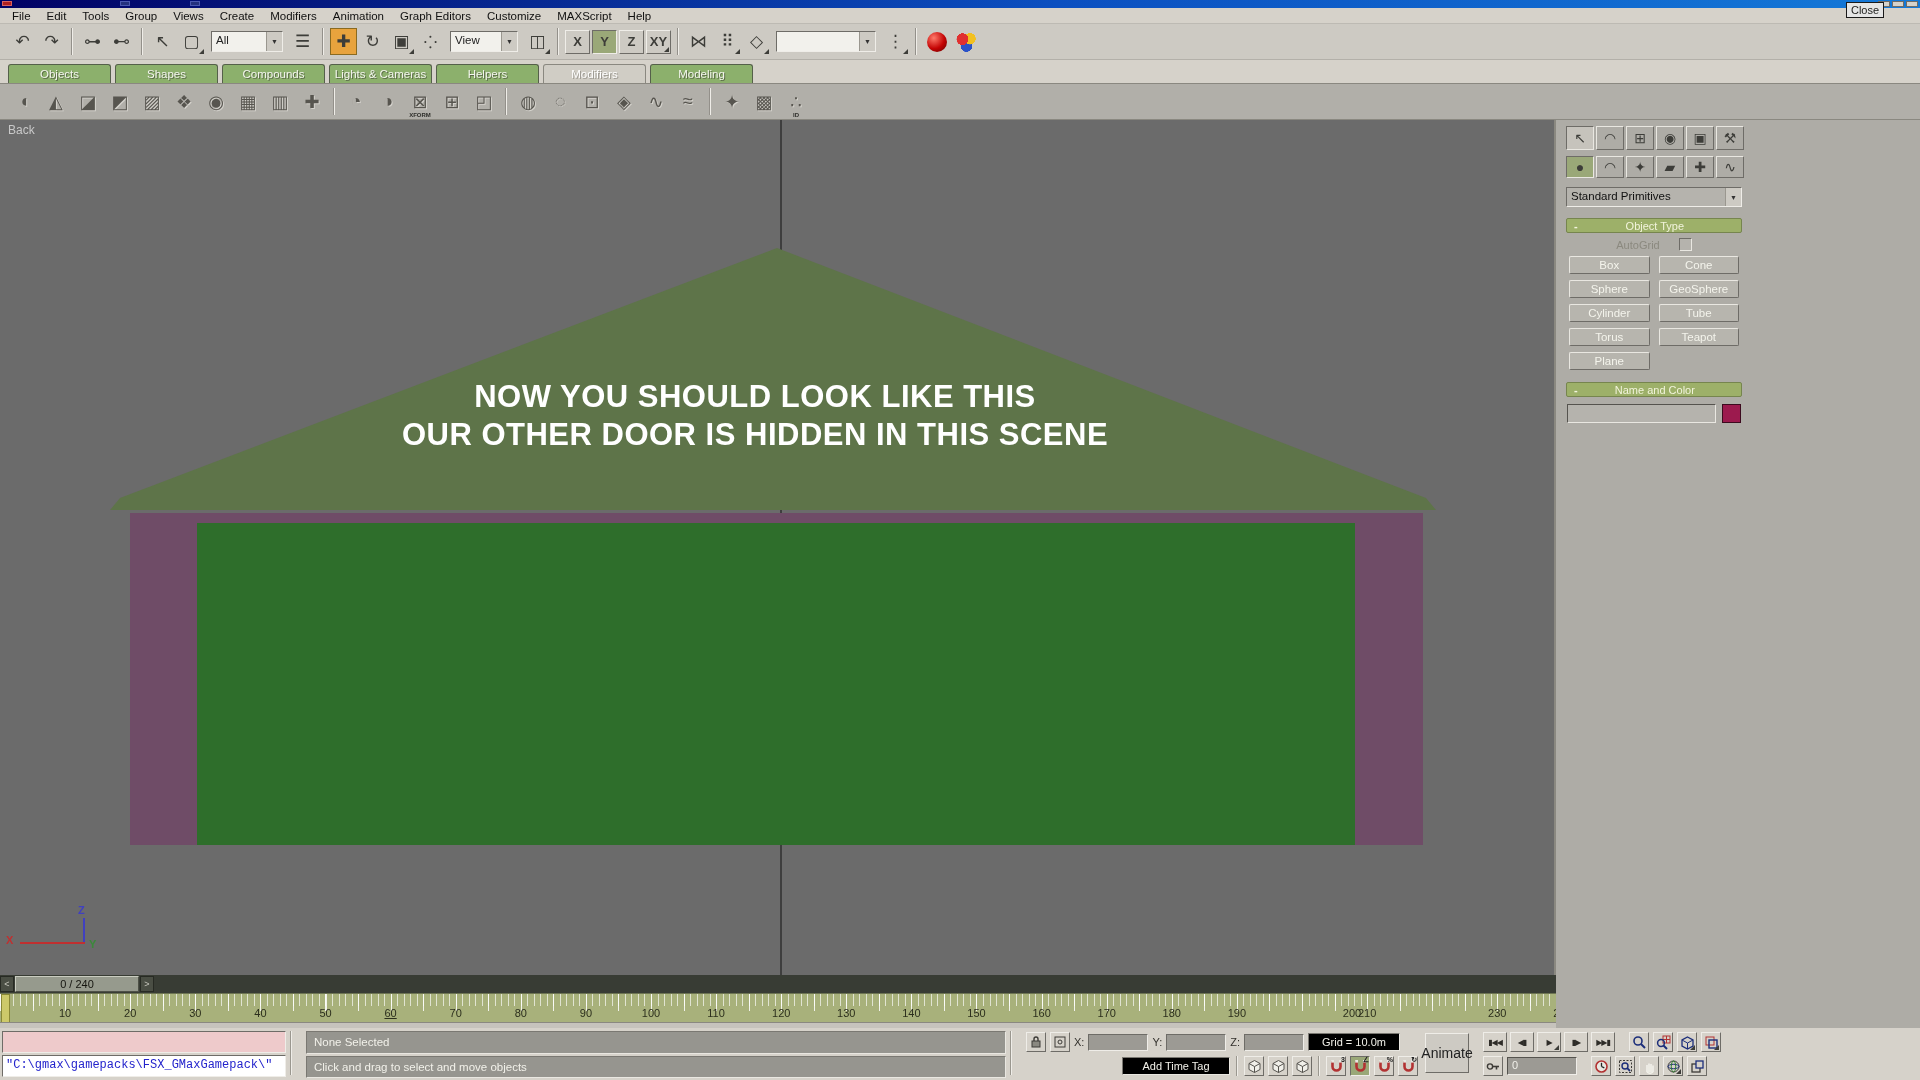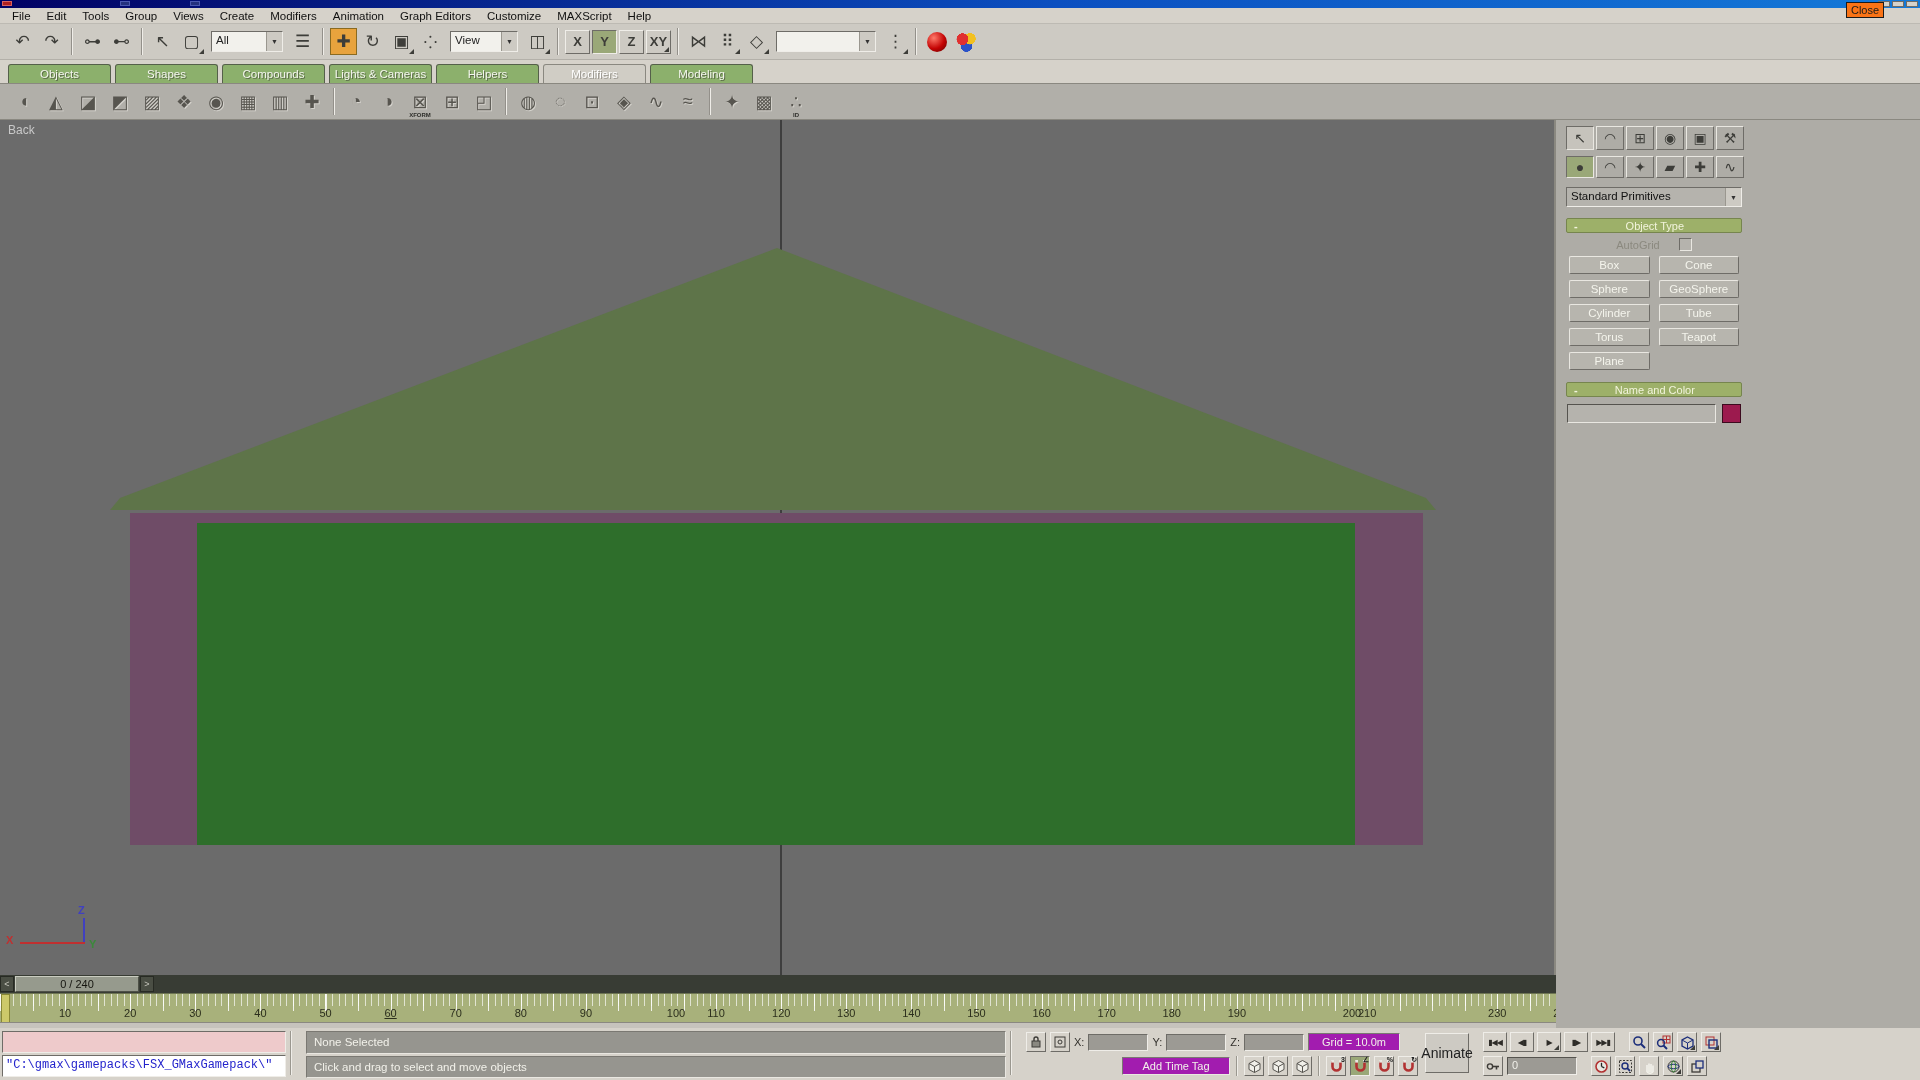--- a/index.html
+++ b/index.html
@@ -8,21 +8,21 @@
        font-family:"Liberation Sans",sans-serif;color:#1c1c1a}
   .abs{position:absolute}
 
   
   .titlebar{left:0;top:0;width:1920px;height:8px;background:linear-gradient(90deg,#010164,#0b4fc0 55%,#1479d8)}
   .tb-mark{position:absolute;top:1px;width:10px;height:5px;background:#24317e;border:1px solid #4a58b0}
   .winbtn{position:absolute;top:1px;width:12px;height:6px;background:#d6d2ca;border:1px solid #6e6c67}
   .menubar{left:0;top:8px;width:1920px;height:16px;background:#d6d2ca;border-bottom:1px solid #bdbab3;
            display:flex;align-items:center;padding-left:4px}
   .menu-item{padding:1px 8px;font-size:11.5px;color:#101010;cursor:default}
-  .close-btn{left:1846px;top:2px;width:38px;height:16px;background:#f97316;border:1px solid #1a1a1a;
+  .close-btn{left:1846px;top:2px;width:38px;height:16px;background:#e5e5e5;border:1px solid #1a1a1a;
              font-size:11px;display:flex;align-items:center;justify-content:center}
 
   
   .toolbar-main{left:0;top:24px;width:1920px;height:36px;background:#cdcac3;border-bottom:1px solid #b3b0a9;
                 display:flex;align-items:center;padding-left:8px}
   .tbicon{width:27px;height:27px;margin:0 1px;display:flex;align-items:center;justify-content:center;
           font-size:17px;color:#3d3d39;position:relative}
   .tbicon.hlmove{background:#e8a33d;border:1px solid #8a6a20}
   .fly::after{content:"";position:absolute;right:1px;bottom:1px;border-left:5px solid transparent;border-bottom:5px solid #3d3d39}
   .tsep{width:2px;height:27px;border-left:1px solid #93908a;border-right:1px solid #efede8;margin:0 5px}
@@ -119,21 +119,21 @@
   .lis-in{background:#eecacb}
   .lis-out{background:#ffffff;color:#2323cc}
   .prompts{width:700px;margin-left:10px;display:flex;flex-direction:column;gap:2px}
   .prow{flex:1;background:#96958f;border:1px solid;border-color:#7a7872 #e9e7e1 #e9e7e1 #7a7872;
         color:#f2f1ea;font-size:11.5px;display:flex;align-items:center;padding:0 7px}
   .srow{display:flex;align-items:center;gap:4px;height:22px}
   .scol{display:flex;flex-direction:column;gap:2px;margin-left:10px}
   .slbl{font-size:11px;color:#33312d}
   .sfield{width:60px;height:17px;background:#9c9a94;border:1px solid;border-color:#6e6c67 #efede8 #efede8 #6e6c67;
           font-size:11px;color:#f0efe9;padding:1px 3px}
-  .sdisp{height:18px;background:#a21caf;border:1px solid;border-color:#7a7872 #e9e7e1 #e9e7e1 #7a7872;
+  .sdisp{height:18px;background:#000000;border:1px solid;border-color:#7a7872 #e9e7e1 #e9e7e1 #7a7872;
          color:#f2f1ea;font-size:11px;display:flex;align-items:center;justify-content:center;padding:0 2px}
   .sbtn{width:20px;height:20px;display:flex;align-items:center;justify-content:center;position:relative;
         background:#d6d2ca;border:1px solid;border-color:#efede8 #6e6c67 #6e6c67 #efede8}
   .sbtn.mag-active{background:#9aa878;border-color:#6e6c67 #efede8 #efede8 #6e6c67}
   .mag-sup{position:absolute;right:0px;top:-1px;font-size:7px;font-weight:bold;color:#222}
   .animate-btn{width:44px;height:40px;margin:2px 0 0 7px;background:#cdcac3;font-size:14px;color:#222;
         border:1px solid;border-color:#efede8 #6e6c67 #6e6c67 #efede8;display:flex;align-items:center;justify-content:center}
   .pbtn{width:24px;height:20px;display:flex;align-items:center;justify-content:center;font-size:8px;color:#2e2c28;
         background:#d6d2ca;border:1px solid;border-color:#efede8 #6e6c67 #6e6c67 #efede8;position:relative;letter-spacing:-1px}
   .ffield{width:70px;height:18px;background:#9c9a94;border:1px solid;border-color:#55534e #efede8 #efede8 #55534e;
@@ -256,20 +256,24 @@
       <span class="mod-icon">✦</span>
       <span class="mod-icon">▩</span>
       <span class="mod-icon">∴<span class="mod-label">ID</span></span>
     </div>
 
   <div class="abs viewport" style="background: rgb(107, 107, 107);">
     <div class="origin-line"></div>
     <div class="roof" style="background: rgb(94, 116, 73);"></div>
     <div class="wall" style="background: rgb(111, 76, 103);"></div>
     <div class="door" style="background: rgb(46, 110, 43);"></div>
+    <div class="vp-message">
+      <div>NOW YOU SHOULD LOOK LIKE THIS</div>
+      <div>OUR OTHER DOOR IS HIDDEN IN THIS SCENE</div>
+    </div>
     <span class="vp-label">Back</span>
     <div class="ax-z-line"></div>
     <div class="ax-x-line"></div>
     <span class="ax-lbl" style="left:6px;top:814px;color:#c03030">X</span>
     <span class="ax-lbl" style="left:89px;top:818px;color:#3a8a3a">Y</span>
     <span class="ax-lbl" style="left:78px;top:784px;color:#4040c0">Z</span>
   </div>
 
   <div class="abs rightarea">
     <div class="ptabs">
@@ -336,21 +340,21 @@
     <span class="tmarker"></span>
   <span class="ruler-num" style="left: 65.1px;">10</span>
       <span class="ruler-num" style="left: 130.2px;">20</span>
       <span class="ruler-num" style="left: 195.3px;">30</span>
       <span class="ruler-num" style="left: 260.4px;">40</span>
       <span class="ruler-num" style="left: 325.5px;">50</span>
       <span class="ruler-num" style="left: 390.6px; text-decoration: underline;">60</span>
       <span class="ruler-num" style="left: 455.7px;">70</span>
       <span class="ruler-num" style="left: 520.8px;">80</span>
       <span class="ruler-num" style="left: 585.9px;">90</span>
-      <span class="ruler-num" style="left: 676px;">100</span>
+      <span class="ruler-num" style="left: 651px;">100</span>
       <span class="ruler-num" style="left: 716.1px;">110</span>
       <span class="ruler-num" style="left: 781.2px;">120</span>
       <span class="ruler-num" style="left: 846.3px;">130</span>
       <span class="ruler-num" style="left: 911.4px;">140</span>
       <span class="ruler-num" style="left: 976.5px;">150</span>
       <span class="ruler-num" style="left: 1041.6px;">160</span>
       <span class="ruler-num" style="left: 1106.7px;">170</span>
       <span class="ruler-num" style="left: 1171.8px;">180</span>
       <span class="ruler-num" style="left: 1236.9px;">190</span>
       <span class="ruler-num" style="left: 1352px;">200</span>

